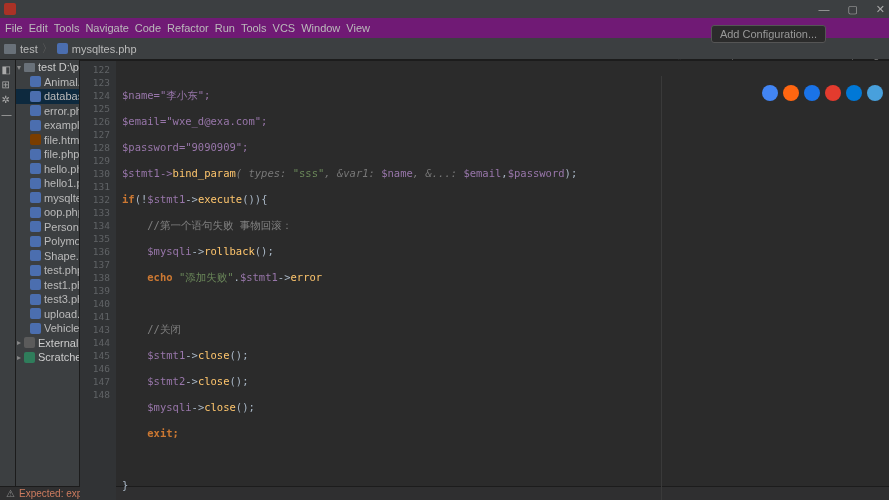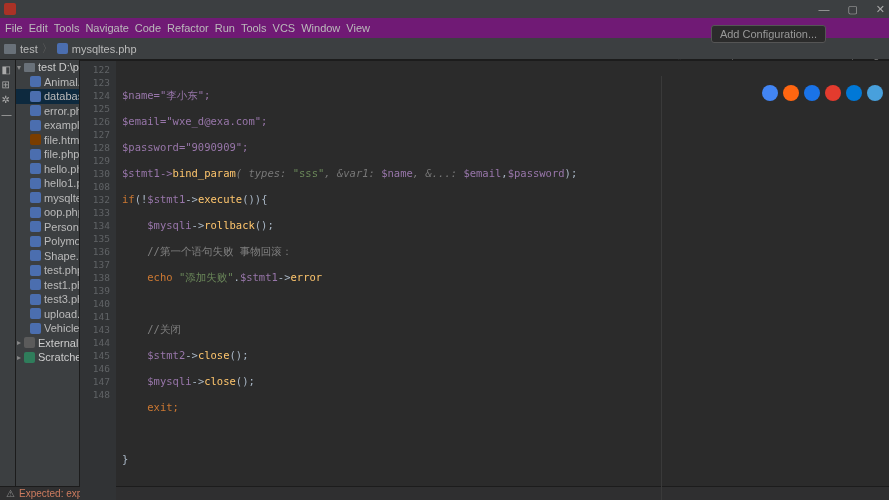--- a/index.html
+++ b/index.html
@@ -33,21 +33,21 @@
     .fi.lib { background: #5b5b5b; }
     .fi.scratch { background: #2f7d5b; }
     .tree-indent { width: 10px; flex-shrink: 0; }
     .editor-area { flex: 1; display: flex; flex-direction: column; background: #2b2b2b; }
     .tabs { height: 20px; background: #3c3f41; display: flex; align-items: flex-end; overflow: hidden; border-bottom: 1px solid #1c1c1c; }
     .editor-body { flex: 1; display: flex; position: relative; }
     .gutter { width: 36px; background: #313335; text-align: right; padding-right: 6px; font-size: 9.5px; color: #606366; line-height: 13px; padding-top: 2px; font-family: Consolas, monospace; }
     .code { flex: 1; font-family: Consolas, monospace; font-size: 10.5px; line-height: 13px; padding-top: 2px; padding-left: 6px; white-space: pre; color: #a9b7c6; position: relative; }
     .code .line { height: 13px; }
     .str { color: #6a8759; }
-    .kw { color: #cc7832; }
+    .kw { color: #cc7832; font-weight: bold; }
     .var { color: #9876aa; }
     .fn { color: #ffc66d; }
     .cmt { color: #808080; }
     .hint { color: #787878; font-style: italic; margin-top: 12px; }
     .overlay-icons { position: absolute; top: 24px; right: 6px; display: flex; gap: 5px; }
     .browser-ic { width: 16px; height: 16px; border-radius: 50%; }
     .b1{background:#4285f4}.b2{background:#ff6611}.b3{background:#1a73e8}.b4{background:#e33b2e}.b5{background:#0078d7}.b6{background:#48a0dc}
     .vline { left: 545px; height: 100%; border-left: 1px solid #3a3a3a; position: absolute; }
     .status-bar { height: 14px; background: #2f2f30; display: flex; align-items: center; padding: 0 6px; font-size: 10px; color: #888; border-top: 1px solid #1c1c1c; }
     .status-bar .expected { color: #cc7b5f; }
@@ -226,21 +226,21 @@
       <div class="gutter" id="gutter">
           <div>122</div>
           <div>123</div>
           <div>124</div>
           <div>125</div>
           <div>126</div>
           <div>127</div>
           <div>128</div>
           <div>129</div>
           <div>130</div>
-          <div>108</div>
+          <div>131</div>
           <div>132</div>
           <div>133</div>
           <div>134</div>
           <div>135</div>
           <div>136</div>
           <div>137</div>
           <div>138</div>
           <div>139</div>
           <div>140</div>
           <div>141</div>
@@ -252,25 +252,26 @@
           <div>147</div>
           <div>148</div>
         </div>
       <div class="code">
 <div class="vline"></div>
 <div class="line"><span class="var">$name="李小东";</span></div>
 <div class="line"><span class="var">$email="wxe_d@exa.com";</span></div>
 <div class="line"><span class="var">$password="9090909";</span></div>
 <div class="line"><span class="var">$stmt1-&gt;</span><span class="fn">bind_param</span><span class="hint">( types: </span><span class="str">"sss"</span><span class="hint">, &amp;var1: </span><span class="var">$name</span><span class="hint">, &amp;...: </span><span class="var">$email</span><span>,</span><span class="var">$password</span><span>);</span></div>
 <div class="line"><span class="kw">if</span><span>(!</span><span class="var">$stmt1</span><span>-&gt;</span><span class="fn">execute</span><span>()){</span></div>
+<div class="line">    <span class="cmt">//第一个语句失败 事物回滚：</span></div>
 <div class="line">    <span class="var">$mysqli</span><span>-&gt;</span><span class="fn">rollback</span><span>();</span></div>
-<div class="line">    <span class="cmt">//第一个语句失败 事物回滚：</span></div>
 <div class="line">    <span class="kw">echo </span><span class="str">"添加失败"</span><span>.</span><span class="var">$stmt1</span><span>-&gt;</span><span class="fn">error</span></div>
 <div class="line"></div>
 <div class="line">    <span class="cmt">//关闭</span></div>
+<div class="line">    <span class="var">$stmt1</span><span>-&gt;</span><span class="fn">close</span><span>();</span></div>
 <div class="line">    <span class="var">$stmt2</span><span>-&gt;</span><span class="fn">close</span><span>();</span></div>
 <div class="line">    <span class="var">$mysqli</span><span>-&gt;</span><span class="fn">close</span><span>();</span></div>
 <div class="line">    <span class="kw">exit;</span></div>
 <div class="line"></div>
 <div class="line"><span>}</span></div>
 
 
 
 
 

